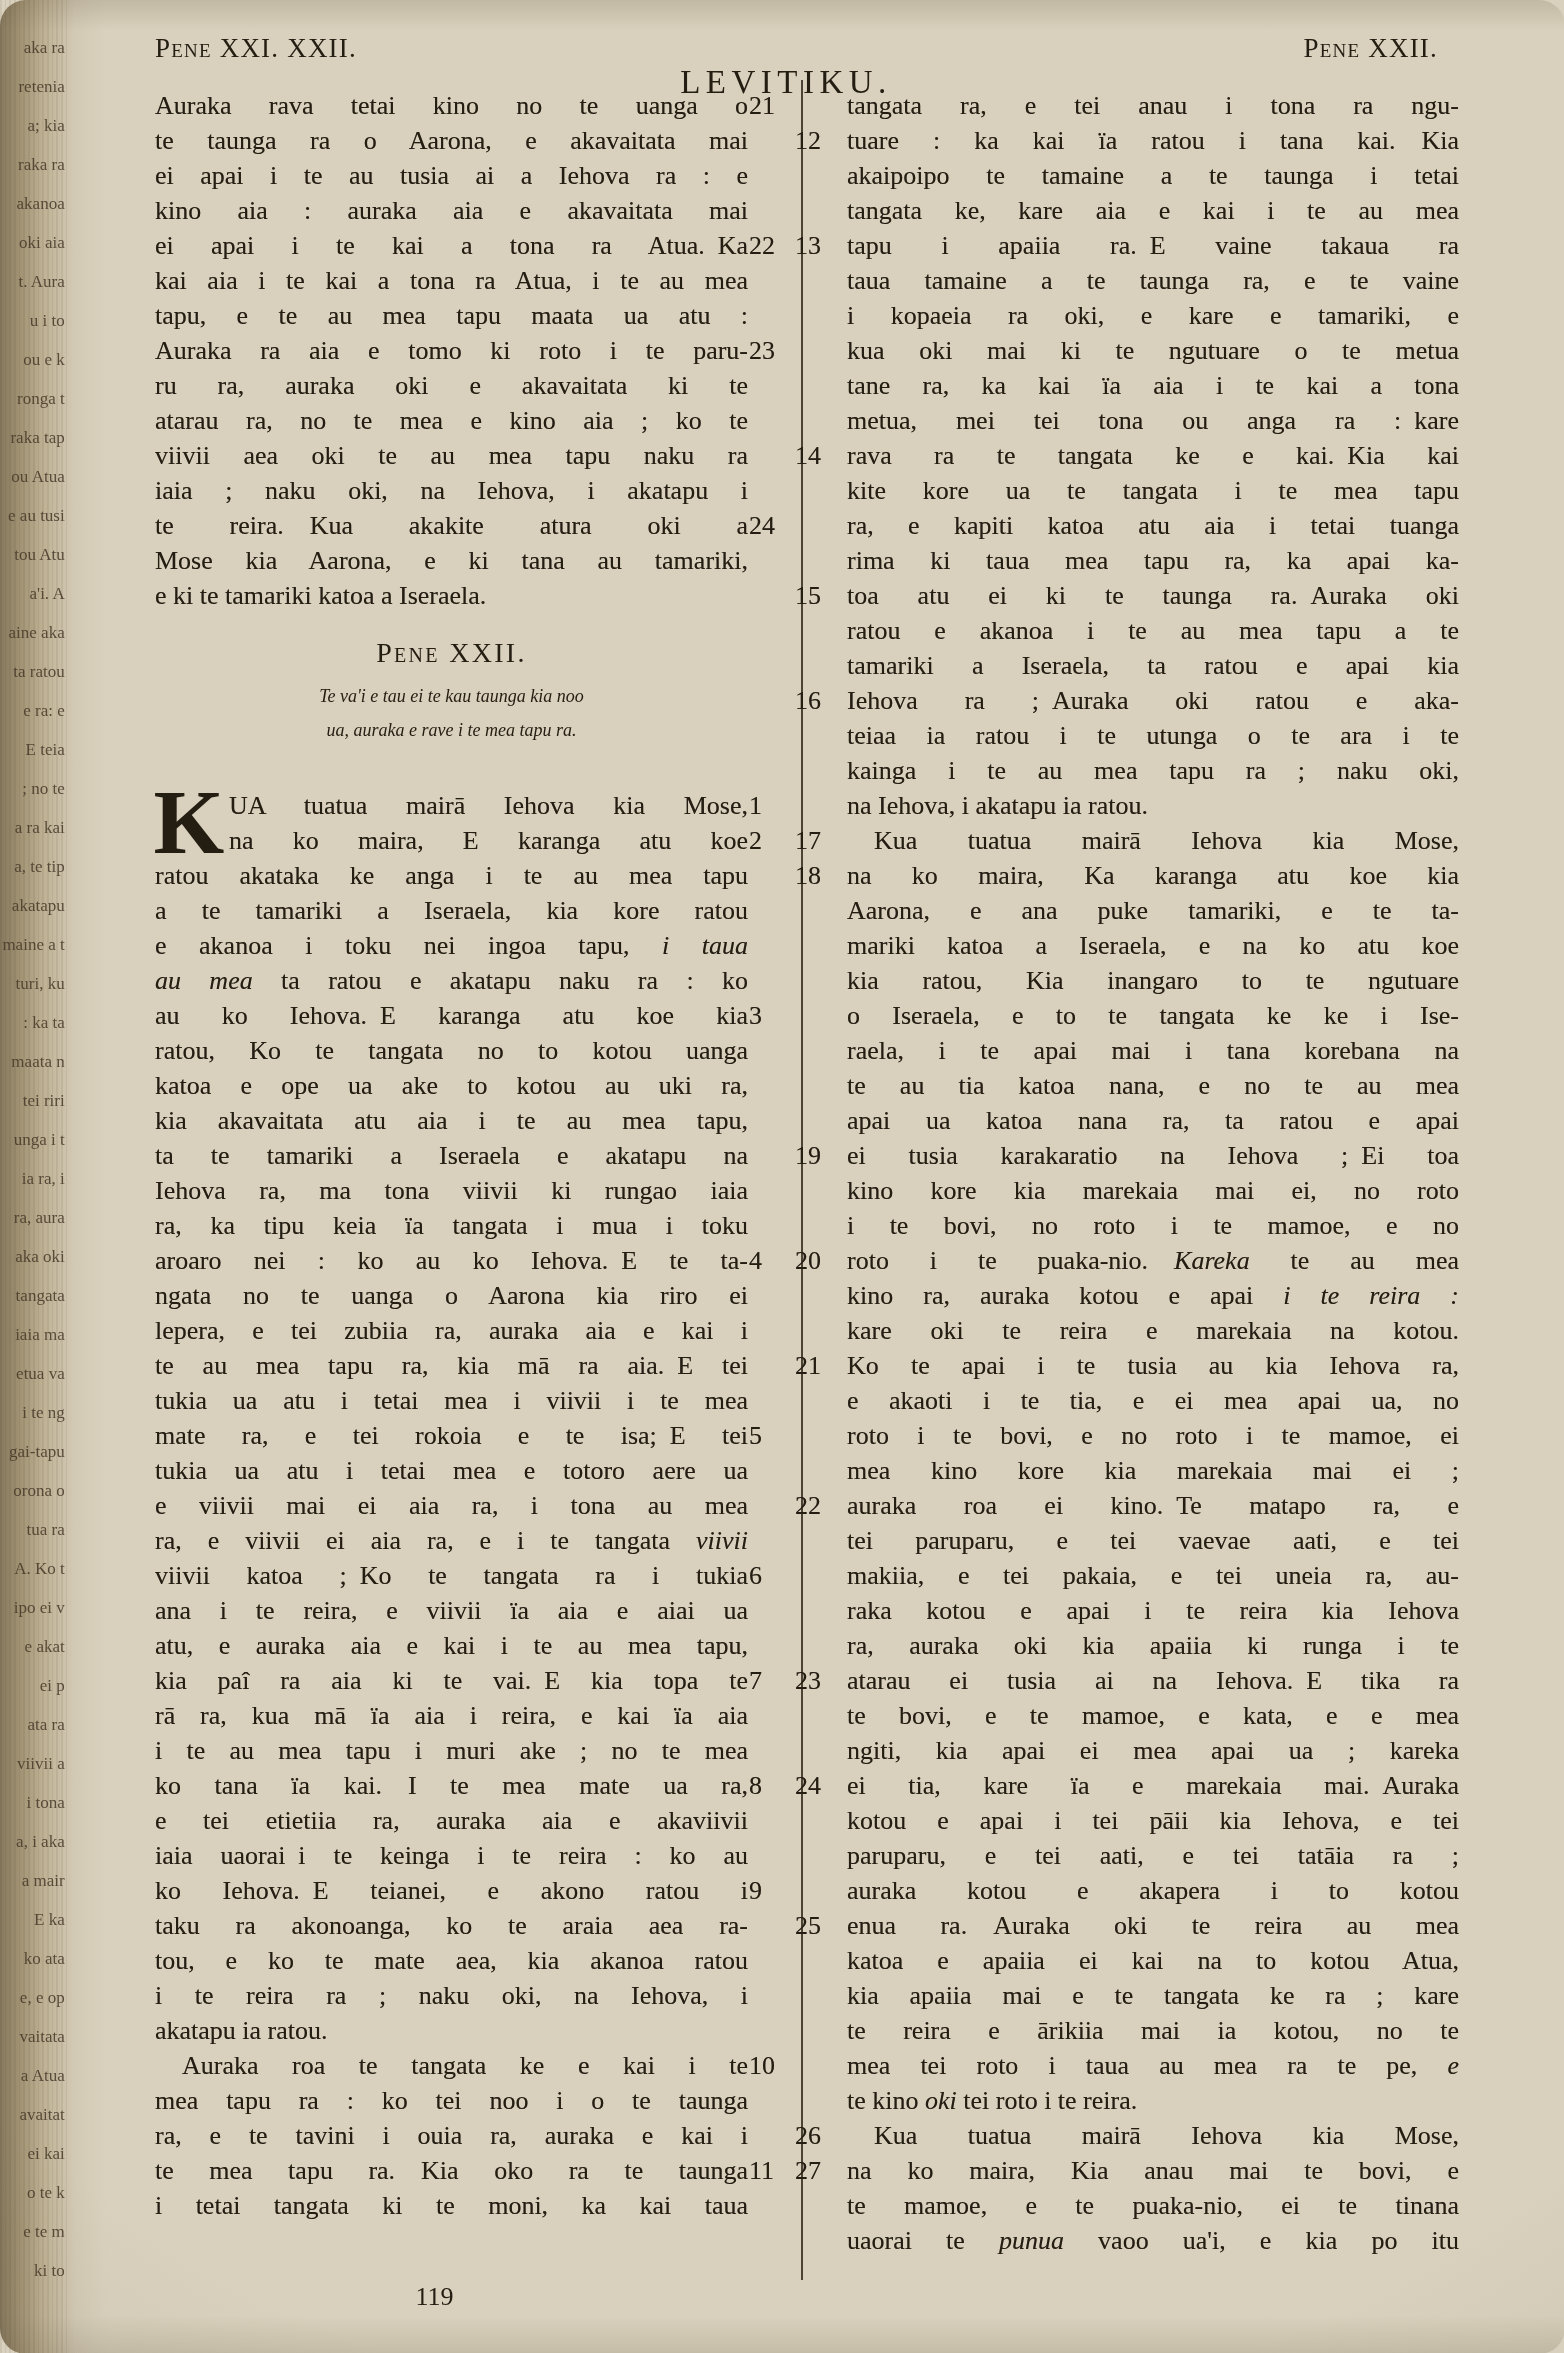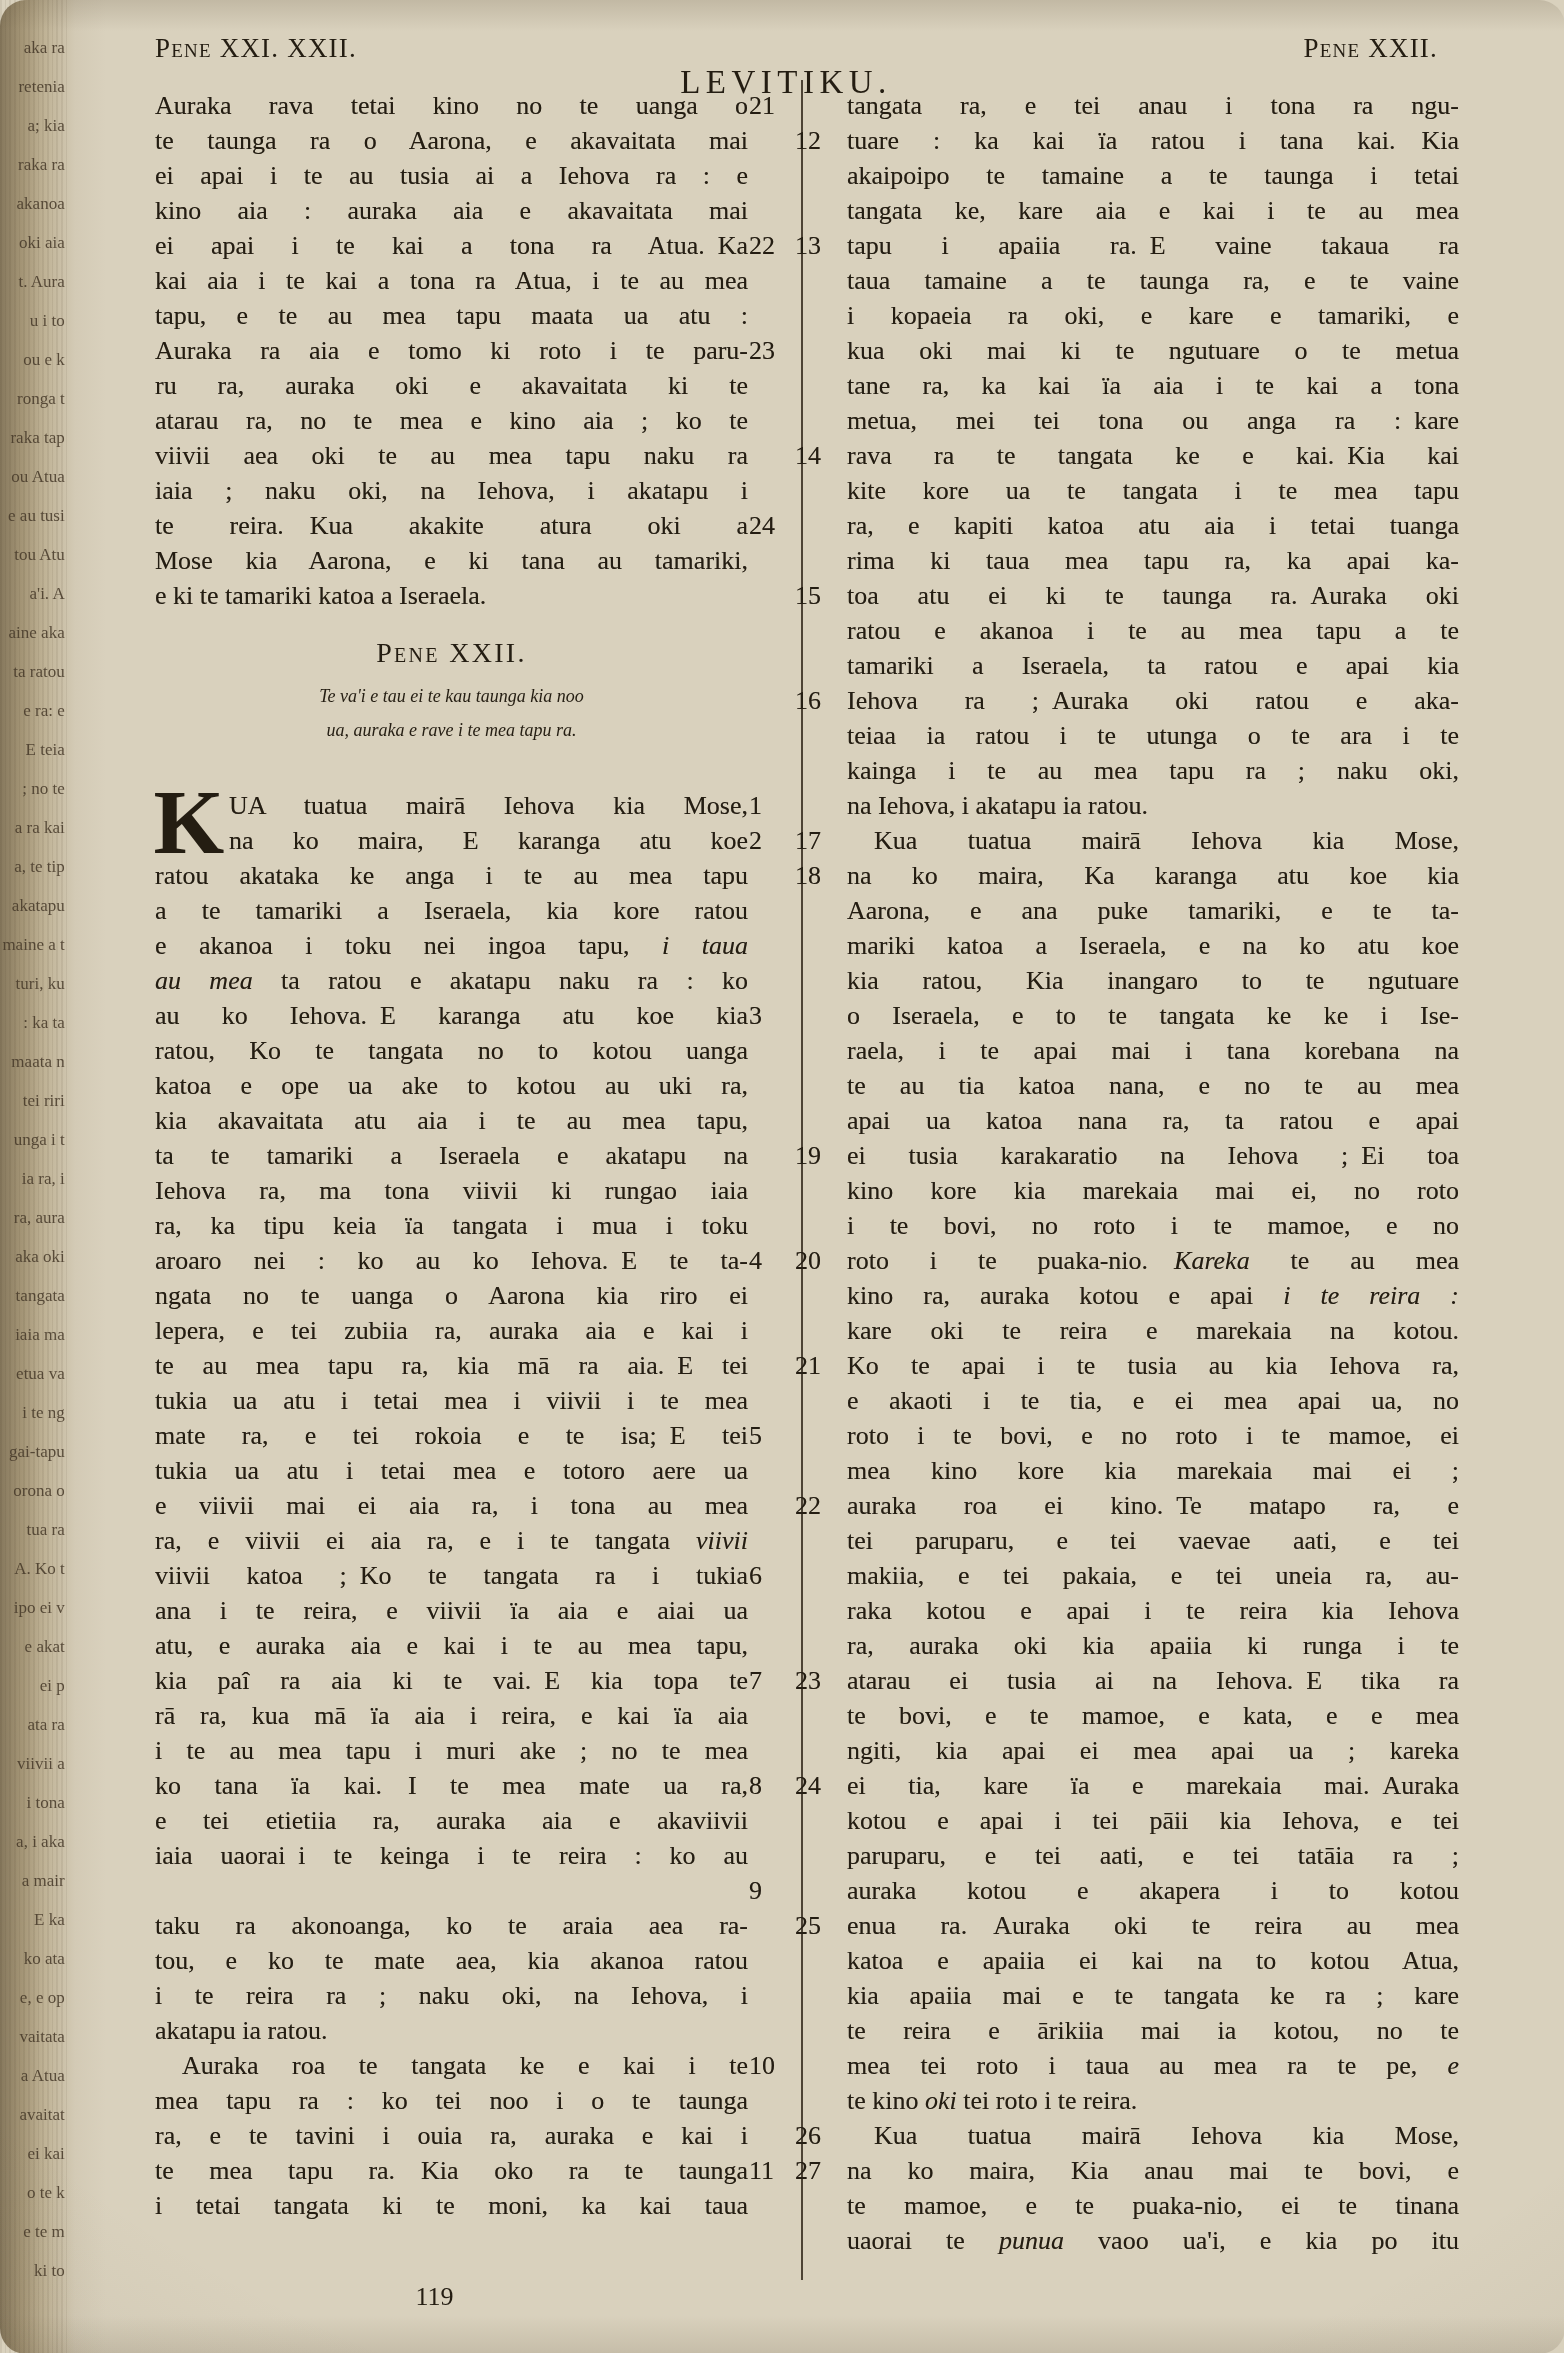--- a/index.html
+++ b/index.html
@@ -470,20 +470,21 @@
             <div class="line">
             <span class="verse-num"></span>
             <span class="line-text">e tei etietiia ra, auraka aia e akaviivii</span>
           </div>
             <div class="line">
             <span class="verse-num"></span>
             <span class="line-text">iaia uaorai i te keinga i te reira : ko au</span>
           </div>
             <div class="line">
             <span class="verse-num">9</span>
+            <span class="line-text">ko Iehova. E teianei, e akono ratou i</span>
           </div>
             <div class="line">
             <span class="verse-num"></span>
             <span class="line-text">taku ra akonoanga, ko te araia aea ra-</span>
           </div>
             <div class="line">
             <span class="verse-num"></span>
             <span class="line-text">tou, e ko te mate aea, kia akanoa ratou</span>
           </div>
             <div class="line">

